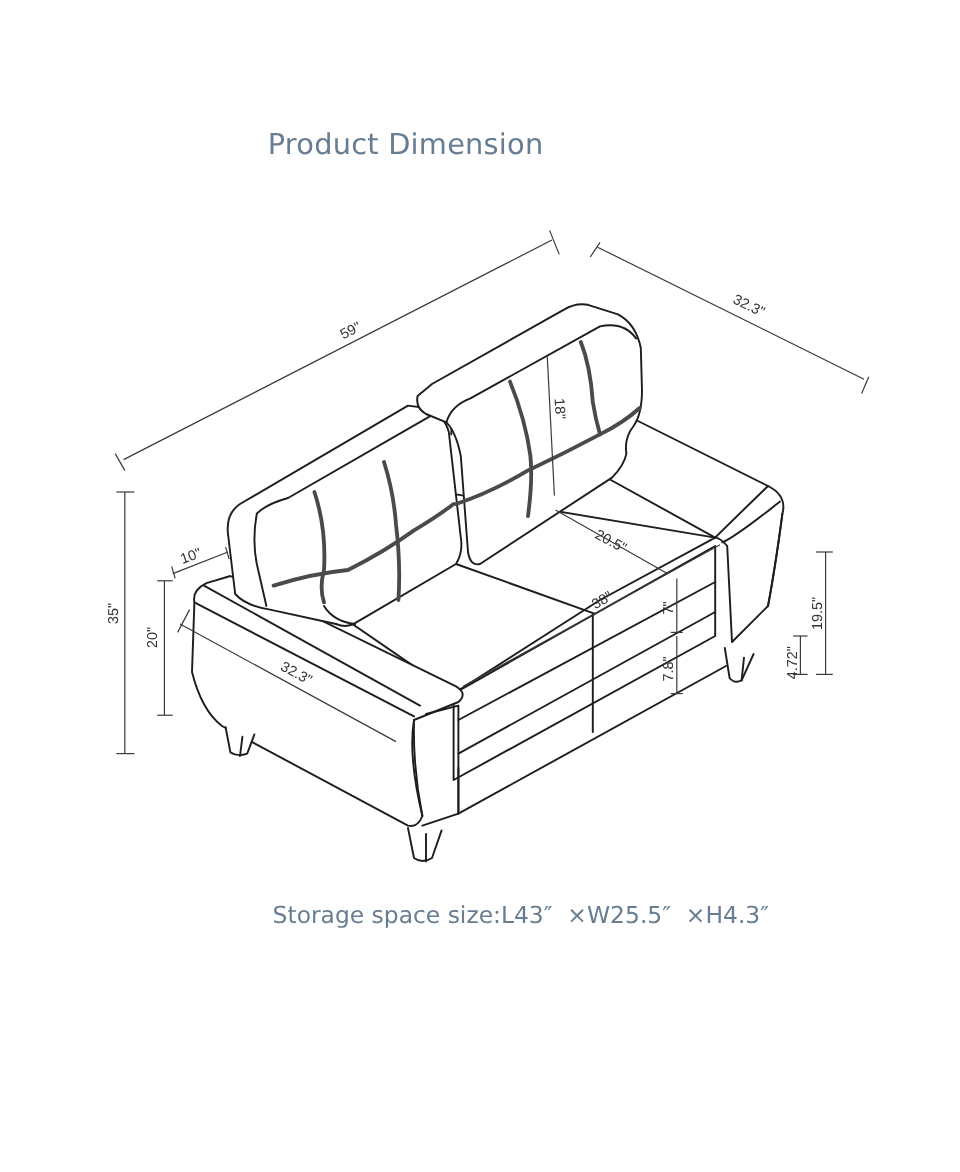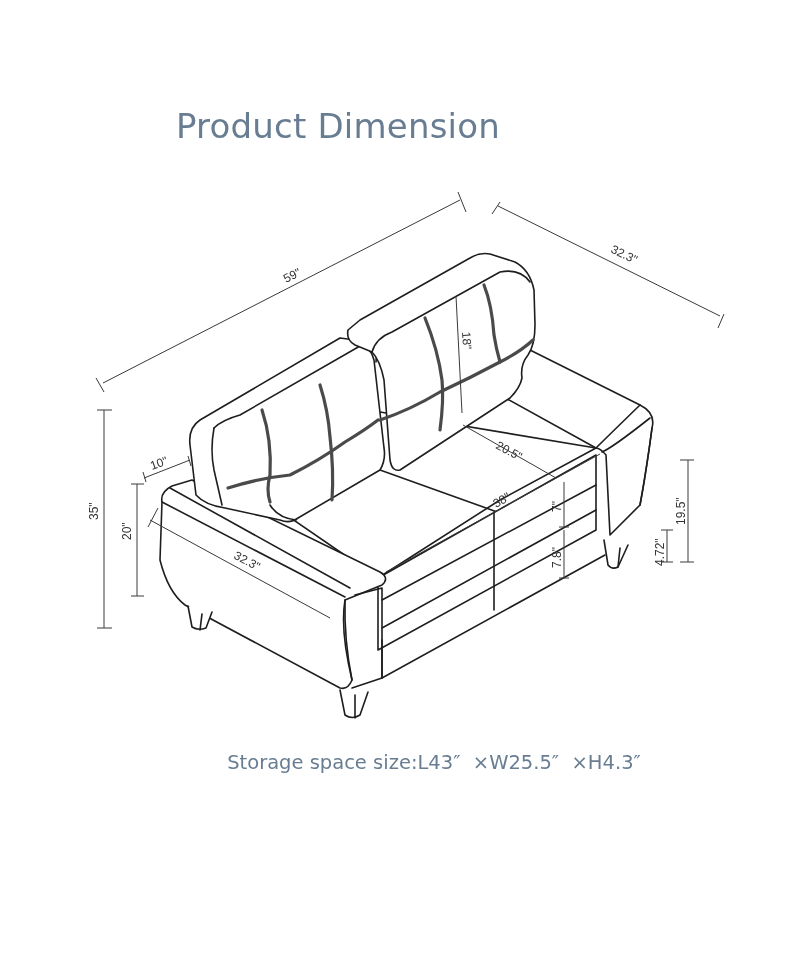--- a/index.html
+++ b/index.html
@@ -1,19 +1,19 @@
 <!DOCTYPE html>
 <html><head>
 <meta charset="utf-8">
 <style>
   html, body { margin: 0; padding: 0; background: #ffffff; }
   body { width: 800px; height: 977px; position: relative; overflow: hidden;
          font-family: "DejaVu Sans", "Liberation Sans", sans-serif; }
   .title { position: absolute; left: 0; top: 106px; width: 676px; text-align: center;
-           font-size: 34px; font-weight: normal; color: #687d92; letter-spacing: 0.2px; }
+           font-size: 24px; font-weight: normal; color: #687d92; letter-spacing: 0.2px; }
   .caption { position: absolute; left: 0; top: 751px; width: 868px; text-align: center;
              font-size: 19.5px; color: #687d92; white-space: pre; }
   svg.drawing { position: absolute; left: 0; top: 0; }
   .ln { stroke: #1e1e1e; stroke-width: 1.6; fill: none; stroke-linejoin: round; stroke-linecap: round; }
   .seam { stroke: #4a4a4a; stroke-width: 3.2; fill: none; stroke-linecap: round; }
   .fill { fill: #ffffff; }
   .dim { stroke: #3a3a3a; stroke-width: 1; fill: none; }
   .dimtxt { font-family: "Liberation Sans", sans-serif; font-size: 12px; fill: #333333; }
 </style>
 </head>

